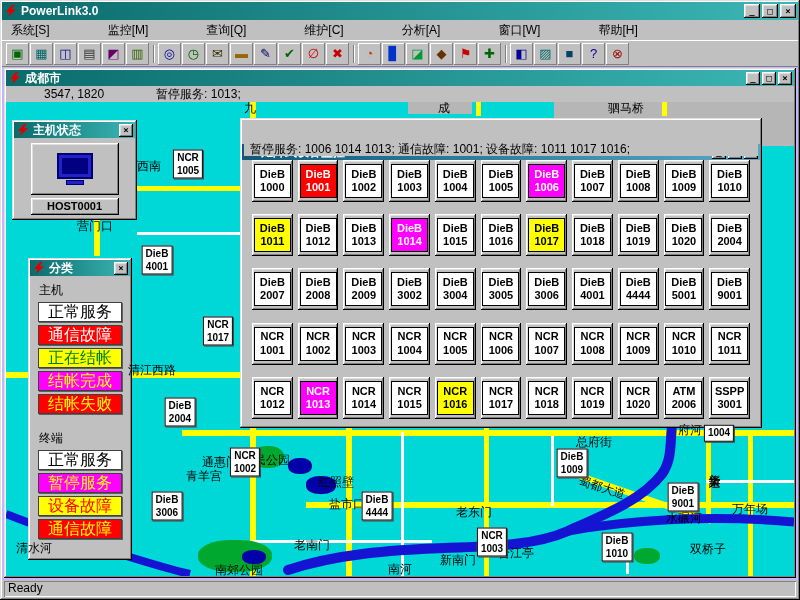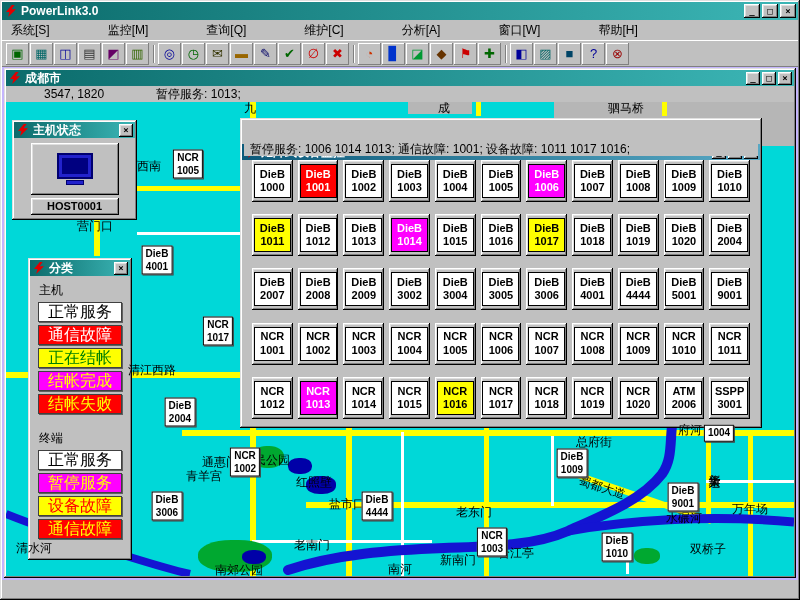--- a/index.html
+++ b/index.html
@@ -230,21 +230,21 @@
         <div id="map-labels">
             <span class="map-label" style="left: 244px; top: 6px;">九</span>
             <span class="map-label" style="left: 438px; top: 6px;">成</span>
             <span class="map-label" style="left: 620px; top: 6px;">驷马桥</span>
             <span class="map-label" style="left: 143px; top: 64px;">西南</span>
             <span class="map-label" style="left: 89px; top: 124px;">营门口</span>
             <span class="map-label" style="left: 146px; top: 268px;">清江西路</span>
             <span class="map-label" style="left: 214px; top: 323px; margin-top: 37px;">通惠门</span>
             <span class="map-label" style="left: 266px; top: 358px;">民公园</span>
             <span class="map-label" style="left: 198px; top: 374px;">青羊宫</span>
-            <span class="map-label" style="left: 308px; top: 380px;">红照壁</span>
+            <span class="map-label" style="left: 330px; top: 380px;">红照壁</span>
             <span class="map-label" style="left: 341px; top: 402px;">盐市口</span>
             <span class="map-label" style="left: 588px; top: 340px;">总府街</span>
             <span class="map-label" style="left: 684px; top: 328px;">府河</span>
             <span class="map-label vertical" style="left: 708px; top: 364px;">新华大道</span>
             <span class="map-label" style="left: 596px; top: 386px; transform: translate(-50%, -50%) rotate(18deg);">蜀都大道</span>
             <span class="map-label" style="left: 744px; top: 407px;">万年场</span>
             <span class="map-label" style="left: 678px; top: 416px;">水碾河</span>
             <span class="map-label" style="left: 702px; top: 447px;">双桥子</span>
             <span class="map-label" style="left: 468px; top: 410px;">老东门</span>
             <span class="map-label" style="left: 452px; top: 438px; margin-top: 20px;">新南门</span>
@@ -692,13 +692,16 @@
             <span class="dev-inner" style="background: rgb(255, 255, 255); color: rgb(0, 0, 0);">
               <span>SSPP</span>
               <span>3001</span>
             </span>
           </button>
         </div>
     </div>
 
   </div>
 
+  <div class="status-bar">
+    <span class="status-panel">Ready</span>
+  </div>
 </div>
 
 </body></html>

